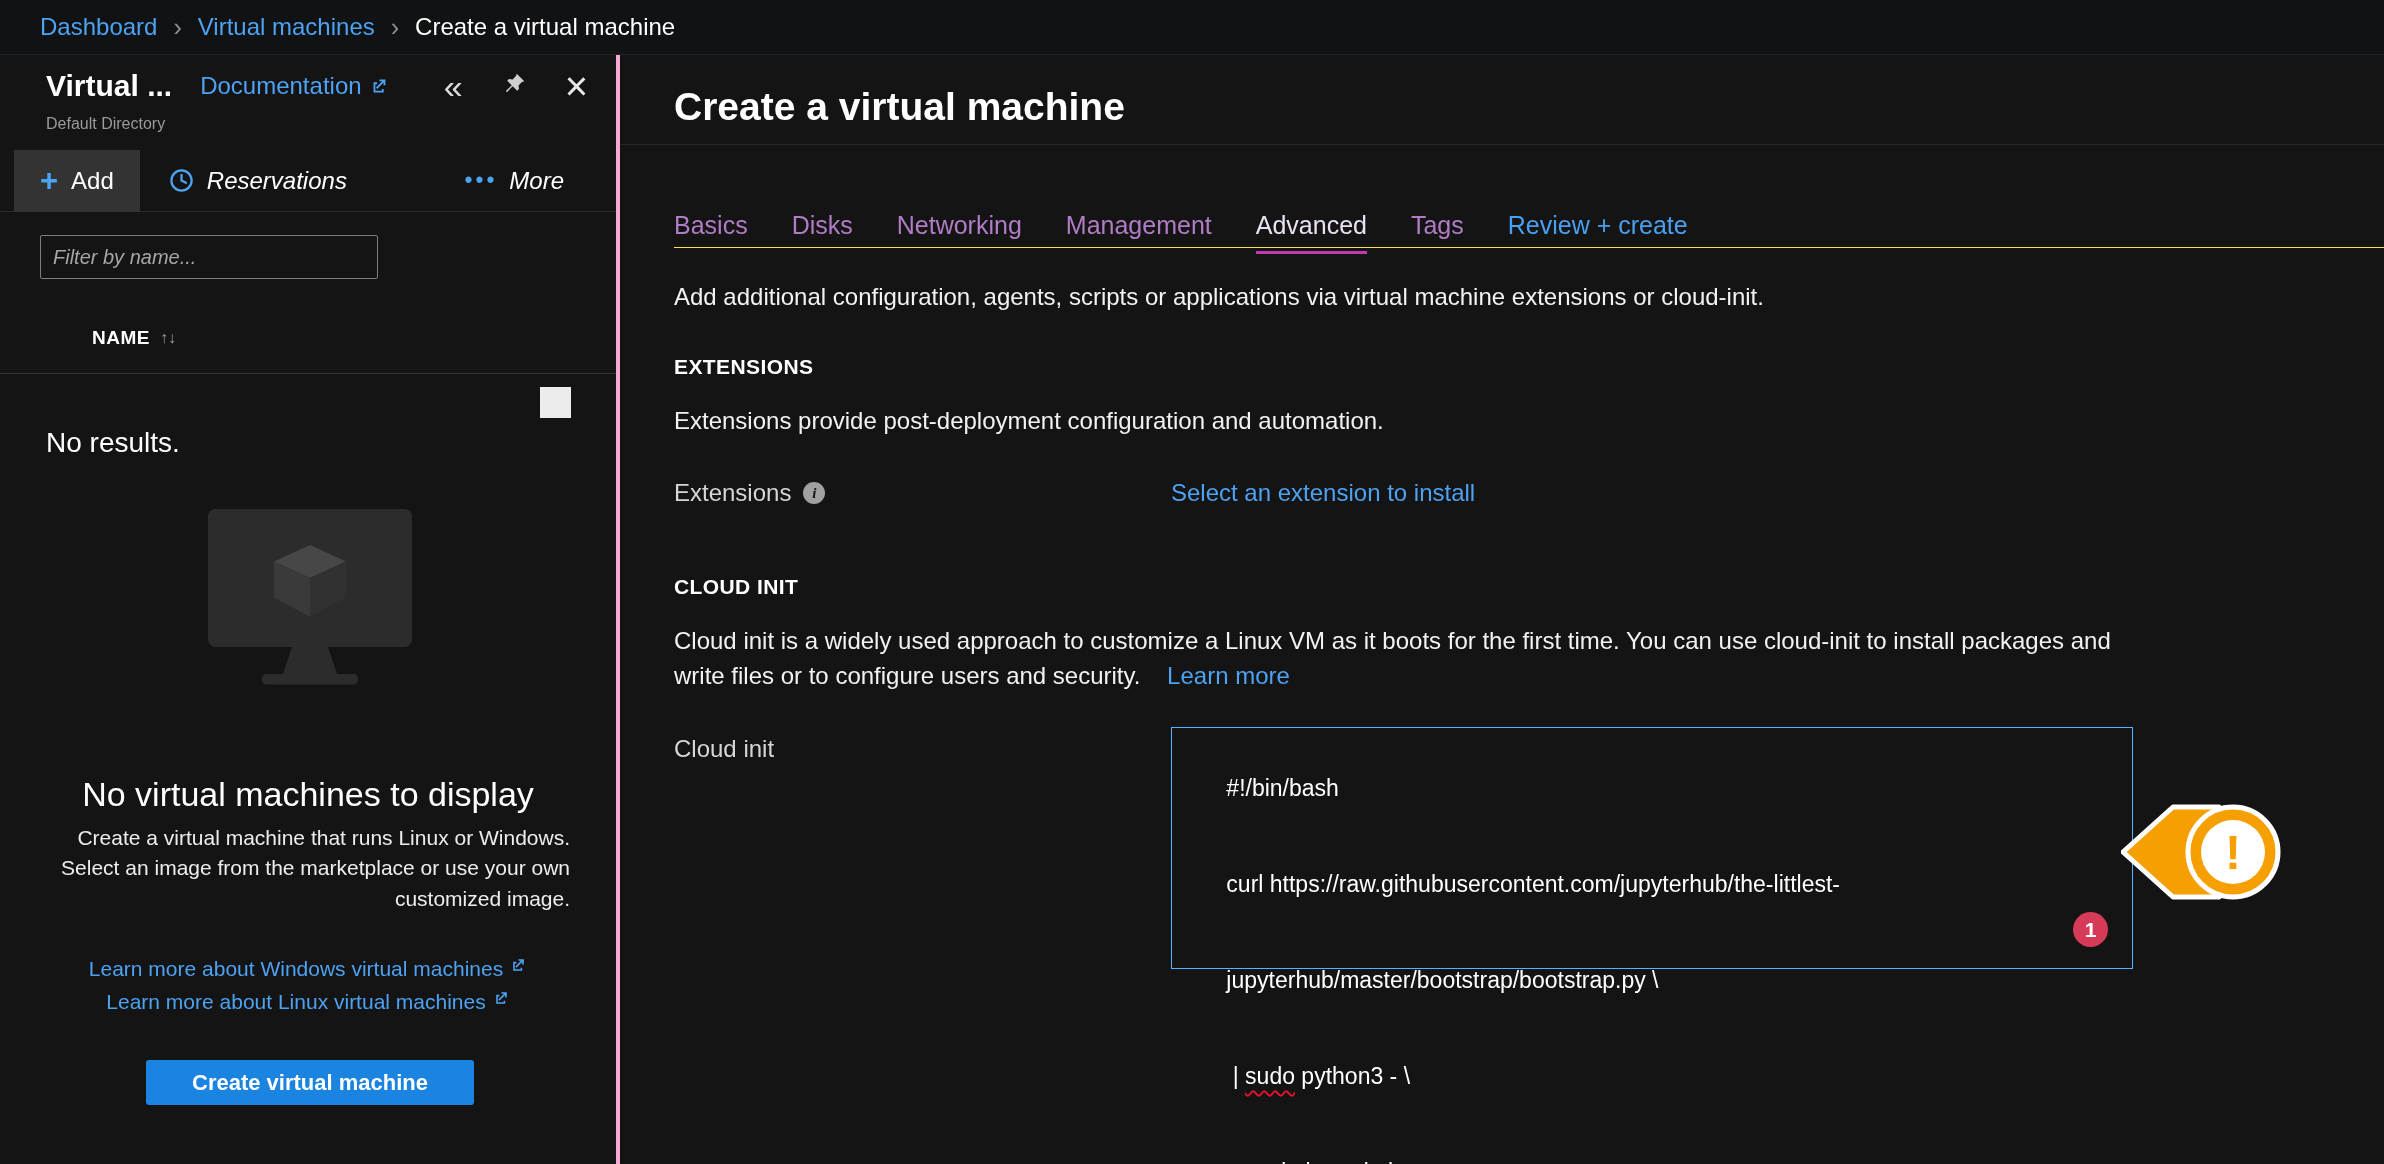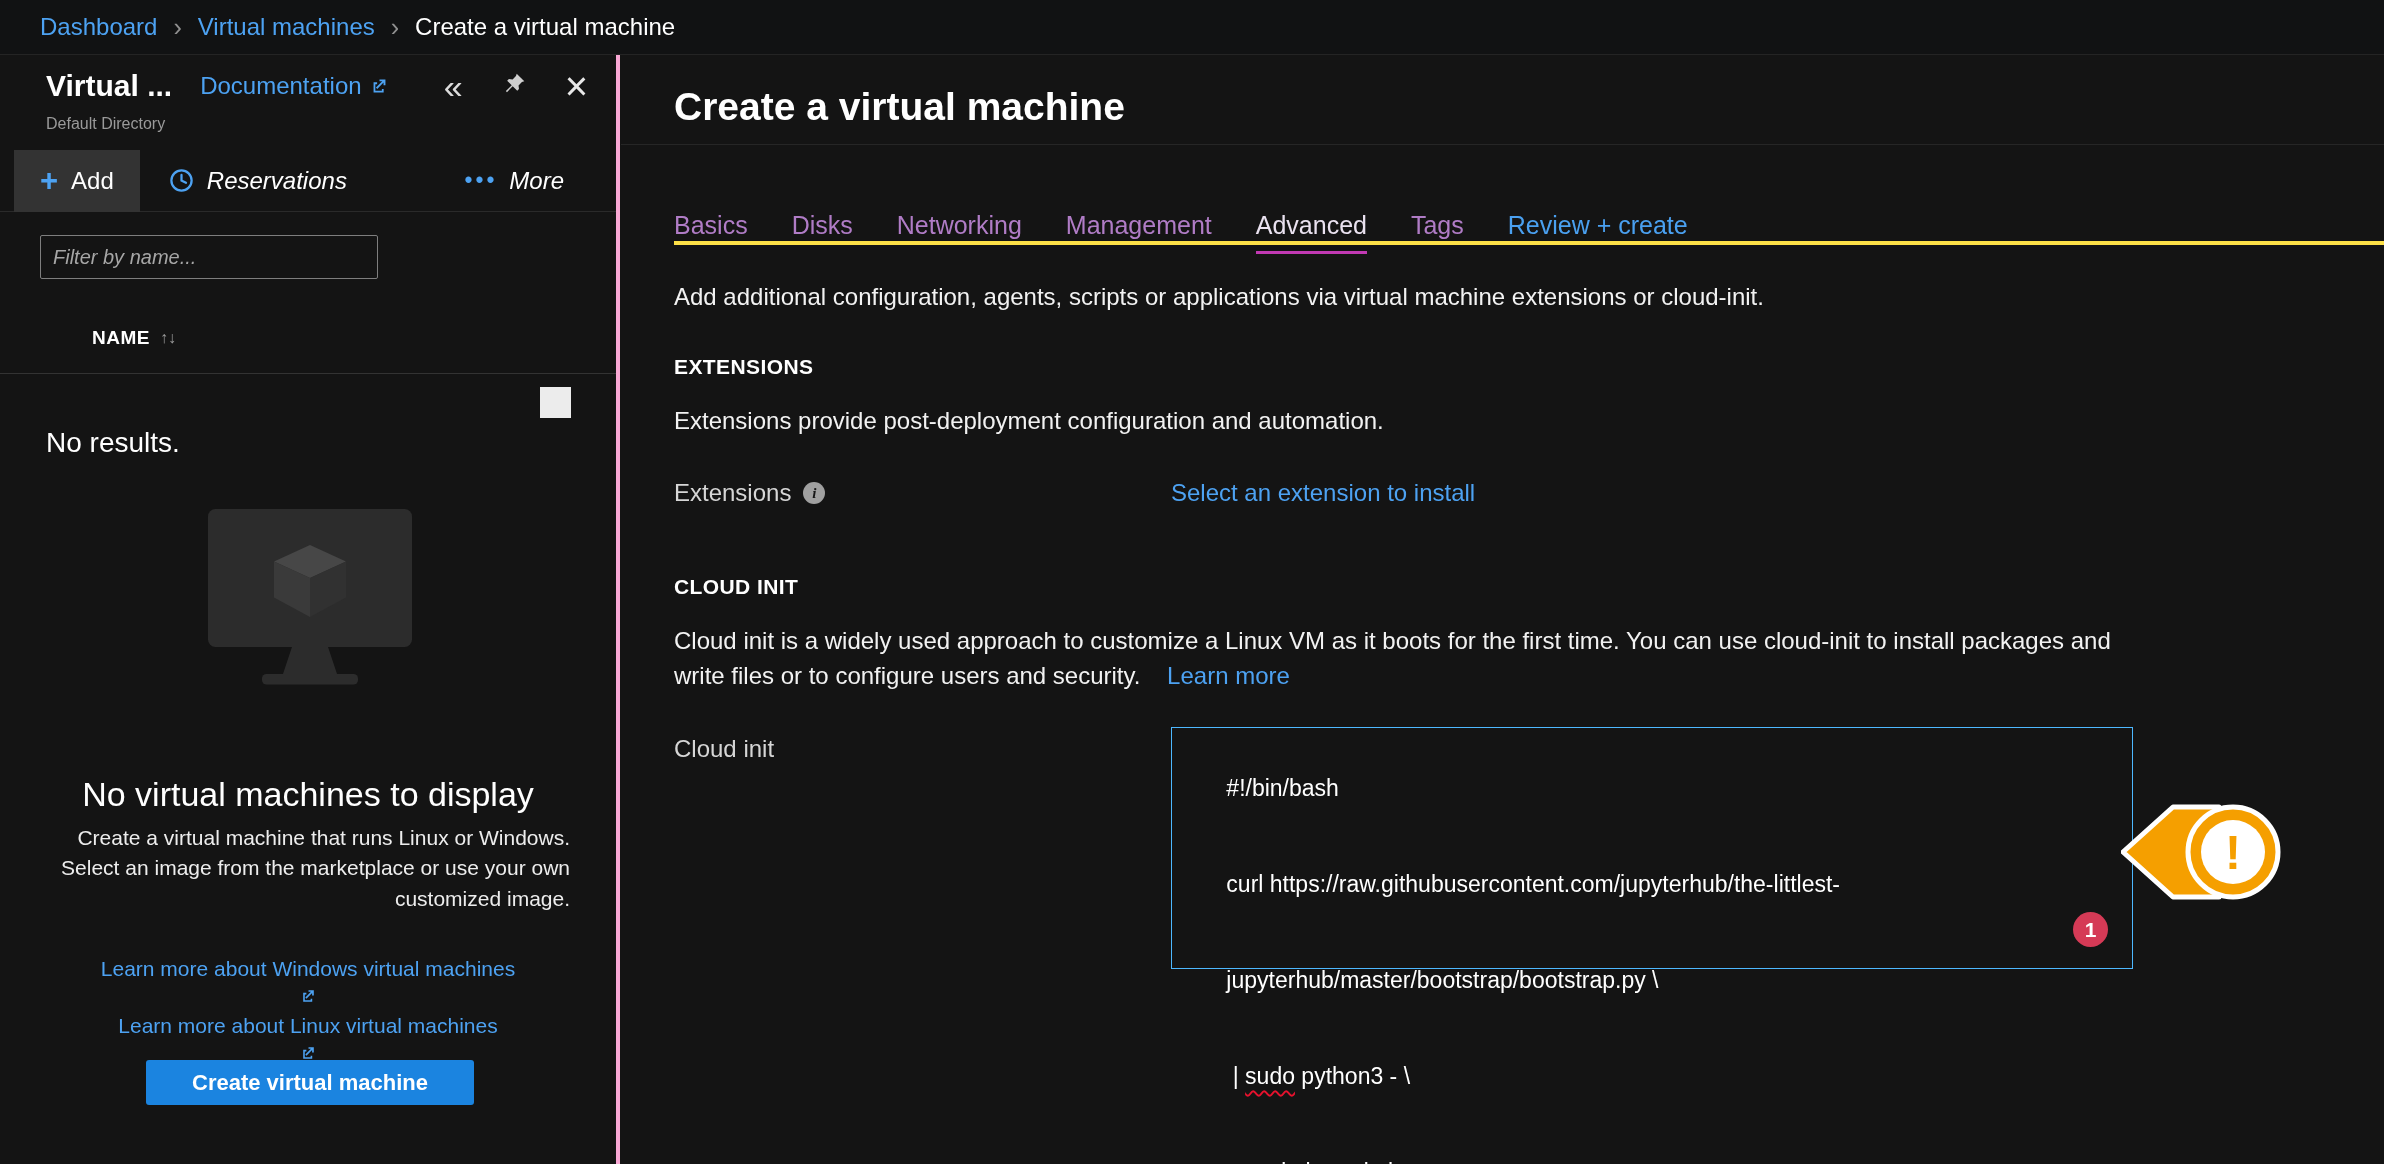--- a/index.html
+++ b/index.html
@@ -53,32 +53,32 @@
   .list-divider{position:absolute;top:318px;left:0;width:100%;height:1px;background:#333;}
   .no-results{position:absolute;top:336px;left:46px;font-size:28px;margin-top:36px;}
   .select-checkbox{position:absolute;top:332px;left:540px;width:31px;height:31px;background:#ececec;}
 
   .empty-illustration{position:absolute;top:451px;left:205px;}
   .empty-title{position:absolute;top:720px;left:0;width:100%;text-align:center;font-size:34px;}
   .empty-body{position:absolute;top:768px;left:50%;transform:translateX(-50%);width:524px;
     text-align:right;font-size:21px;line-height:1.45;color:#ededed;}
   .sidebar-links{position:absolute;top:902px;left:0;width:100%;display:flex;flex-direction:column;
     align-items:center;gap:9px;font-size:21px;}
-  .sidebar-links a{color:var(--link);text-decoration:none;display:inline-flex;align-items:center;gap:7px;flex-direction:column;}
+  .sidebar-links a{color:var(--link);text-decoration:none;display:inline-flex;align-items:flex-start;gap:7px;}
   .create-vm-button{position:absolute;top:1005px;left:146px;width:328px;height:45px;
     background:var(--button);color:#fff;font-size:22px;font-weight:700;border:none;border-radius:3px;
     font-family:inherit;cursor:pointer;}
 
   
   .main{position:absolute;top:55px;left:621px;width:1763px;height:1109px;}
   .page-title{position:absolute;top:30px;left:53px;font-size:39px;font-weight:700;margin:0;}
   .header-divider{position:absolute;top:89px;left:0;width:100%;height:1px;background:#262626;}
 
   .tabs{position:absolute;top:156px;left:53px;right:0;display:flex;gap:44px;font-size:25px;
-    padding-bottom:1px;border-bottom:4px solid #fde047;}
+    padding-bottom:7px;border-bottom:1px solid #fde047;}
   .tab{color:var(--tab-inactive);position:relative;cursor:pointer;white-space:nowrap;}
   .tab--active{color:var(--tab-active);}
   .tab--active::after{content:"";position:absolute;left:0;right:0;bottom:-14px;height:3px;
     background:var(--tab-underline);}
   .tab--link{color:var(--tab-link);}
 
   .intro{position:absolute;top:228px;left:53px;font-size:24px;color:#f2f2f2;}
   .section-heading{position:absolute;left:53px;font-size:21px;font-weight:700;letter-spacing:.4px;}
   .ext-heading{top:300px;}
   .ci-heading{top:520px;}

